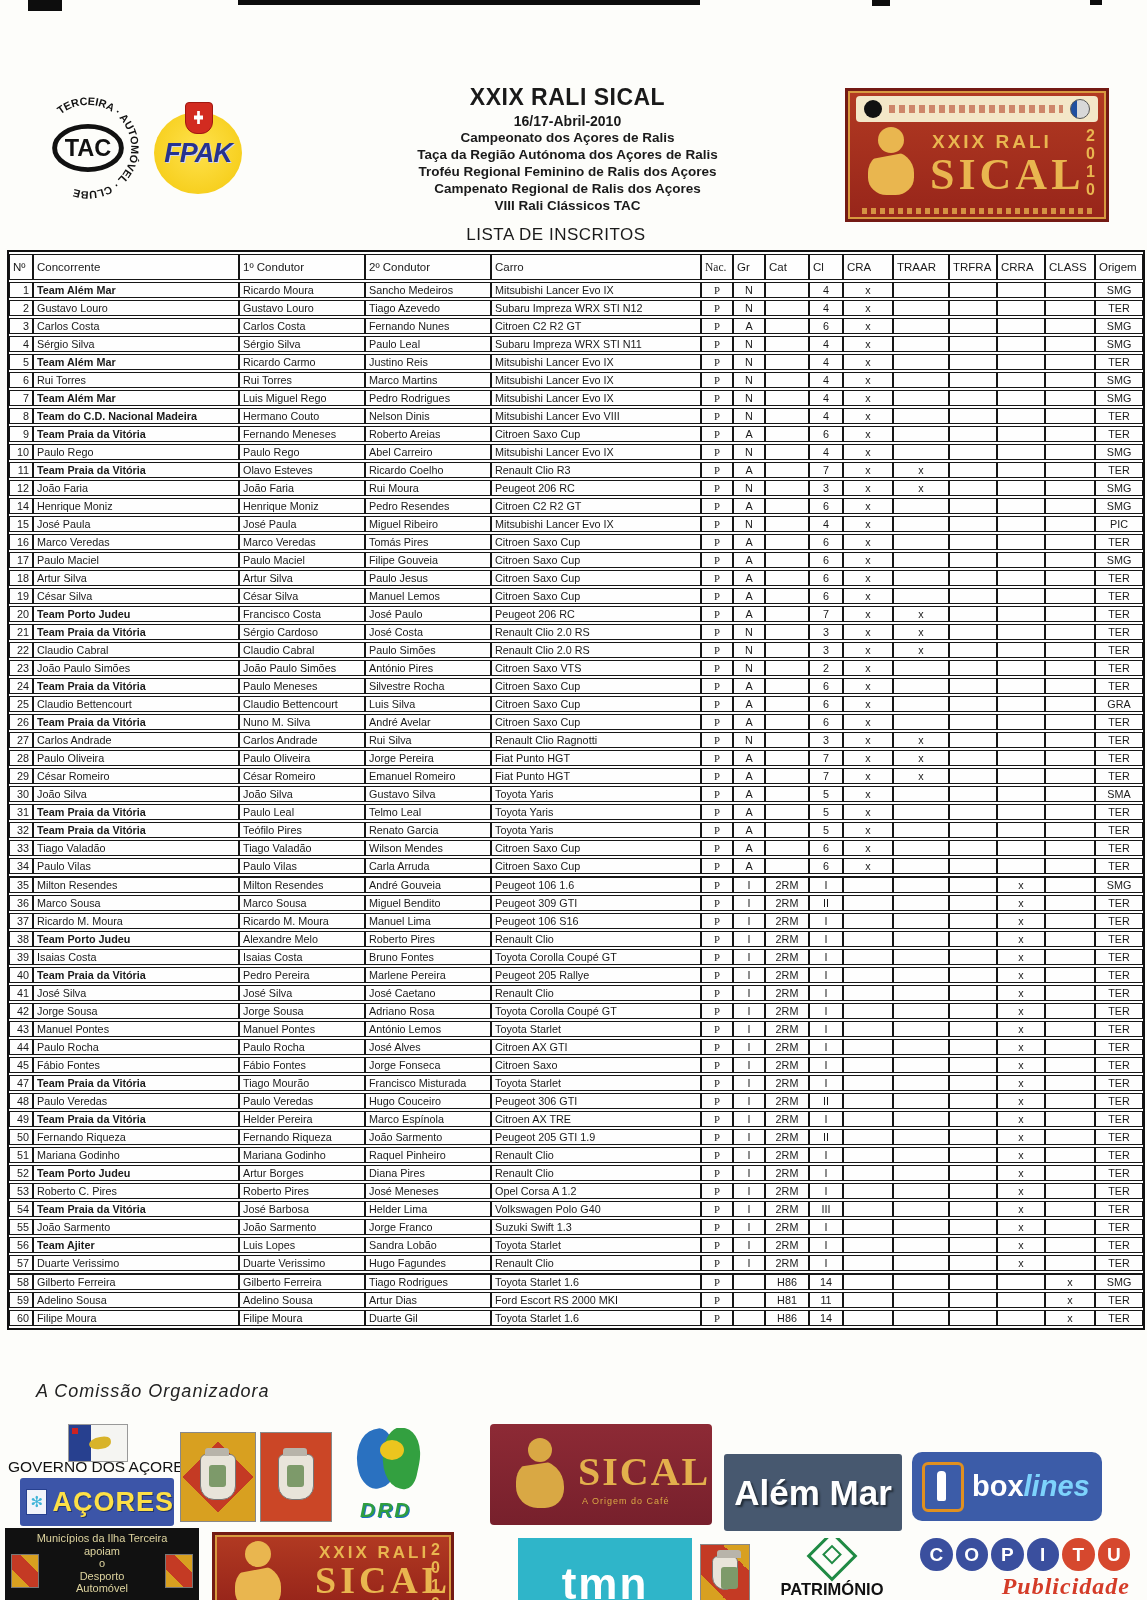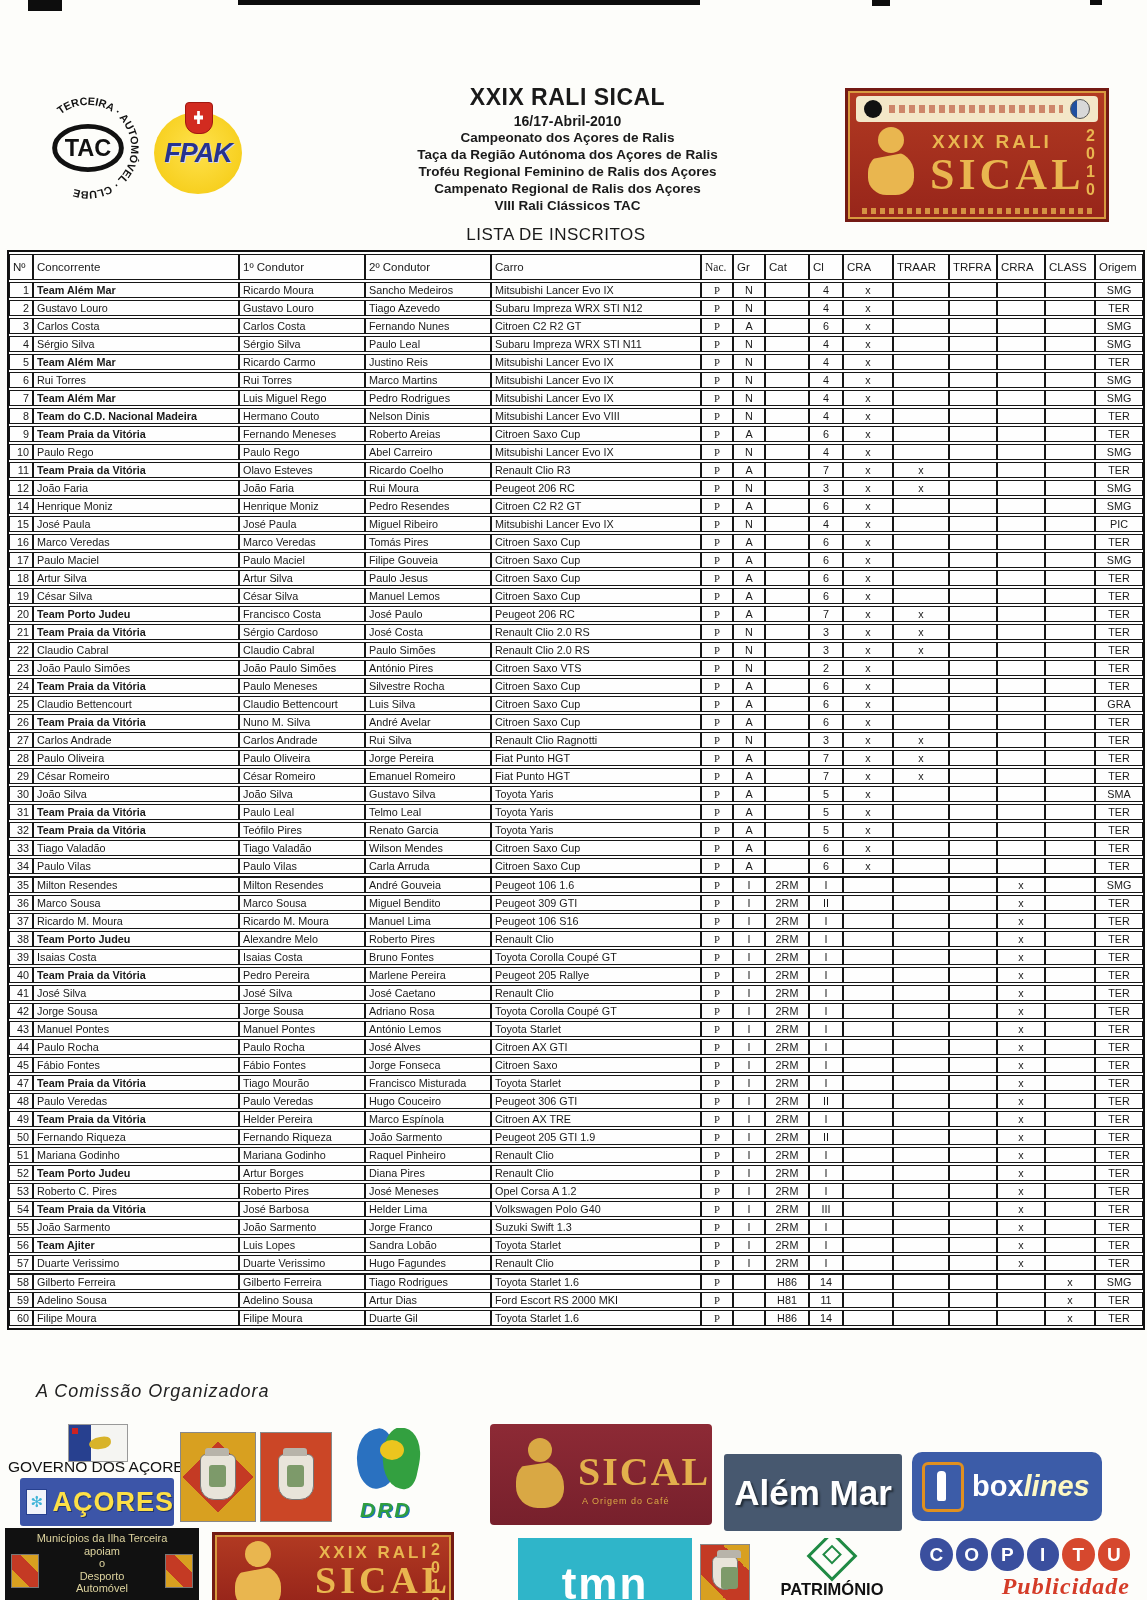--- a/index.html
+++ b/index.html
@@ -118,21 +118,21 @@
         display:flex;align-items:center;justify-content:center;margin-top:8px;}
   .alemmar span{color:#fff;font-size:35px;font-weight:bold;letter-spacing:0;
         text-shadow:2px 2px 2px #222c38;}
   .boxlines{left:912px;top:1452px;width:190px;height:69px;background:#3c5ca8;border-radius:10px;
         display:flex;align-items:center;padding-left:10px;box-sizing:border-box;}
   .boxlines .box-icon{width:36px;height:44px;border:3px solid #e09020;border-radius:6px;margin-right:8px;
         position:relative;}
   .boxlines .box-icon:after{content:"";position:absolute;left:12px;top:6px;width:9px;height:30px;background:#fff;
         border-radius:4px 4px 2px 2px;}
   .boxlines .t-box{color:#fff;font-size:29px;font-weight:bold;}
-  .boxlines .t-lines{color:#fef9c3;font-size:29px;font-weight:bold;font-style:italic;}
+  .boxlines .t-lines{color:#7dd3fc;font-size:29px;font-weight:bold;font-style:italic;}
   .municipios{left:5px;top:1528px;width:194px;height:72px;background:#111;color:#ddd39e;
         text-align:center;font-size:11px;line-height:12.5px;padding-top:4px;box-sizing:border-box;}
   .municipios .mini-crest{position:absolute;width:26px;height:32px;top:26px;
         background:linear-gradient(45deg,#d8a020 0 30%,#c43a24 30% 70%,#d8a020 70%);border:1px solid #777;}
   .municipios .mc-l{left:6px;} .municipios .mc-r{right:6px;}
   .plate-footer{left:212px;top:1532px;width:236px;height:68px;}
   .plate-footer .plate-series{left:104px;top:8px;font-size:17px;}
   .plate-footer .plate-name{left:100px;top:26px;font-size:38px;line-height:38px;}
   .plate-footer .plate-year{top:6px;}
   .plate-footer .plate-lady{top:6px;height:58px;}

